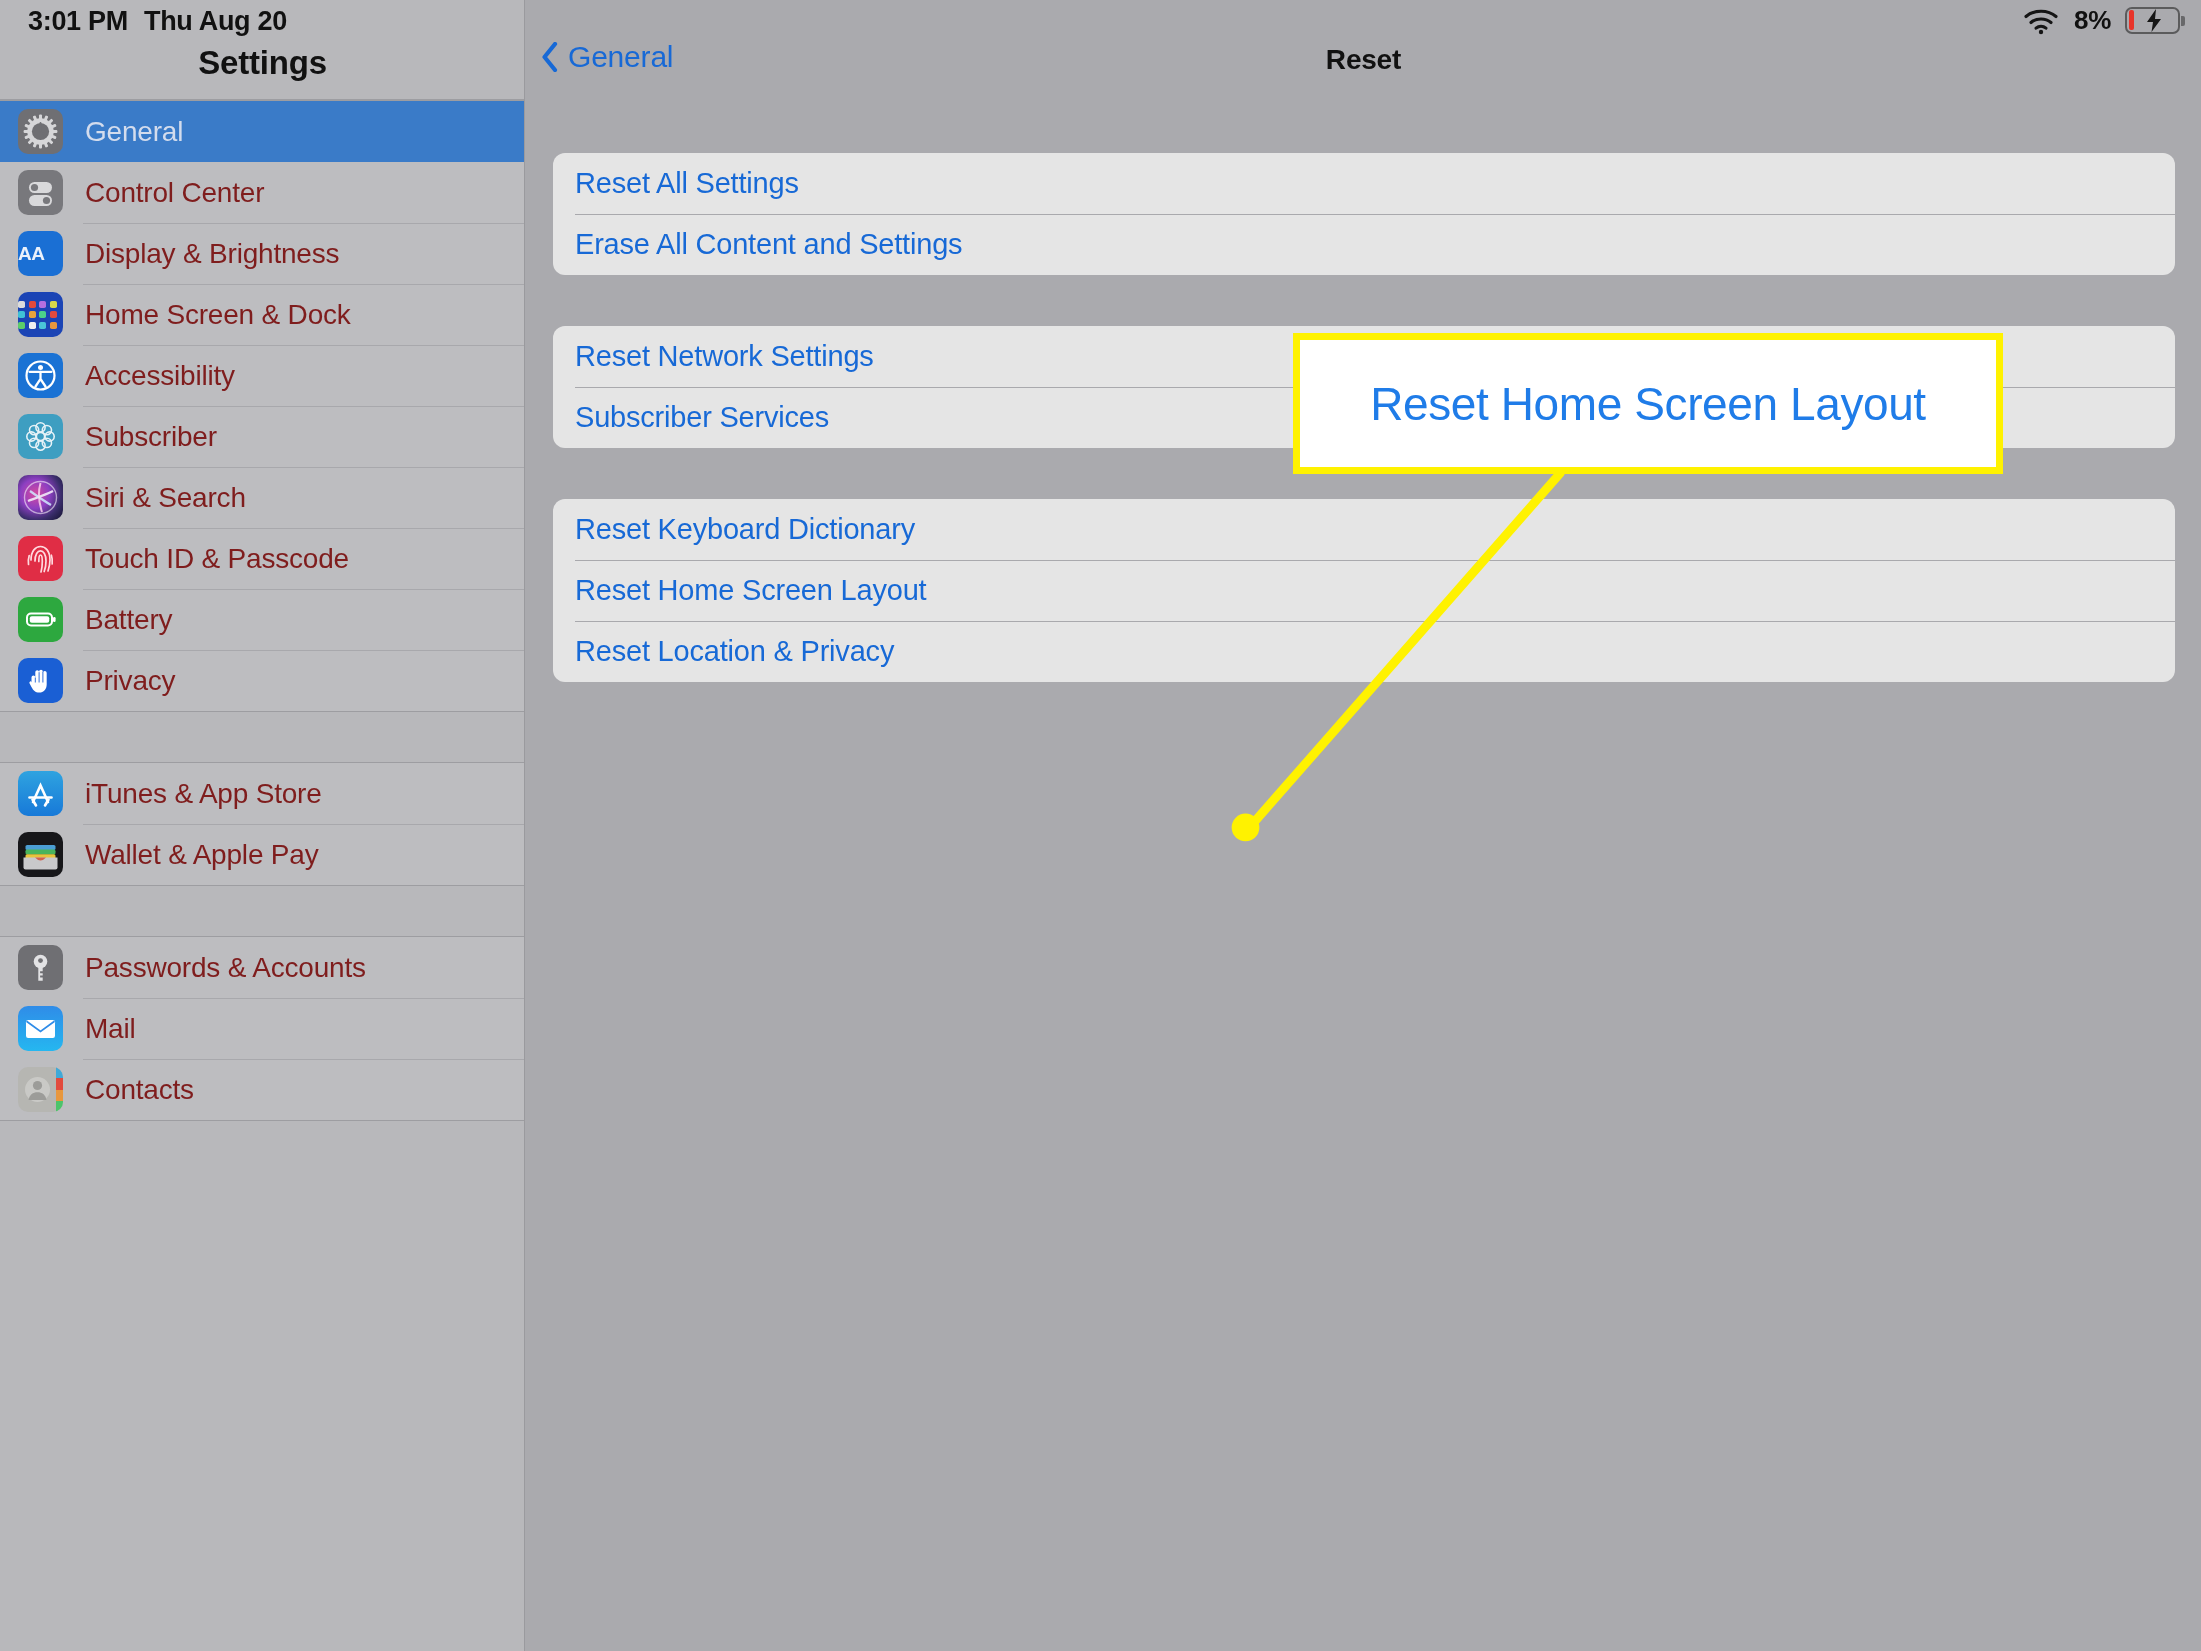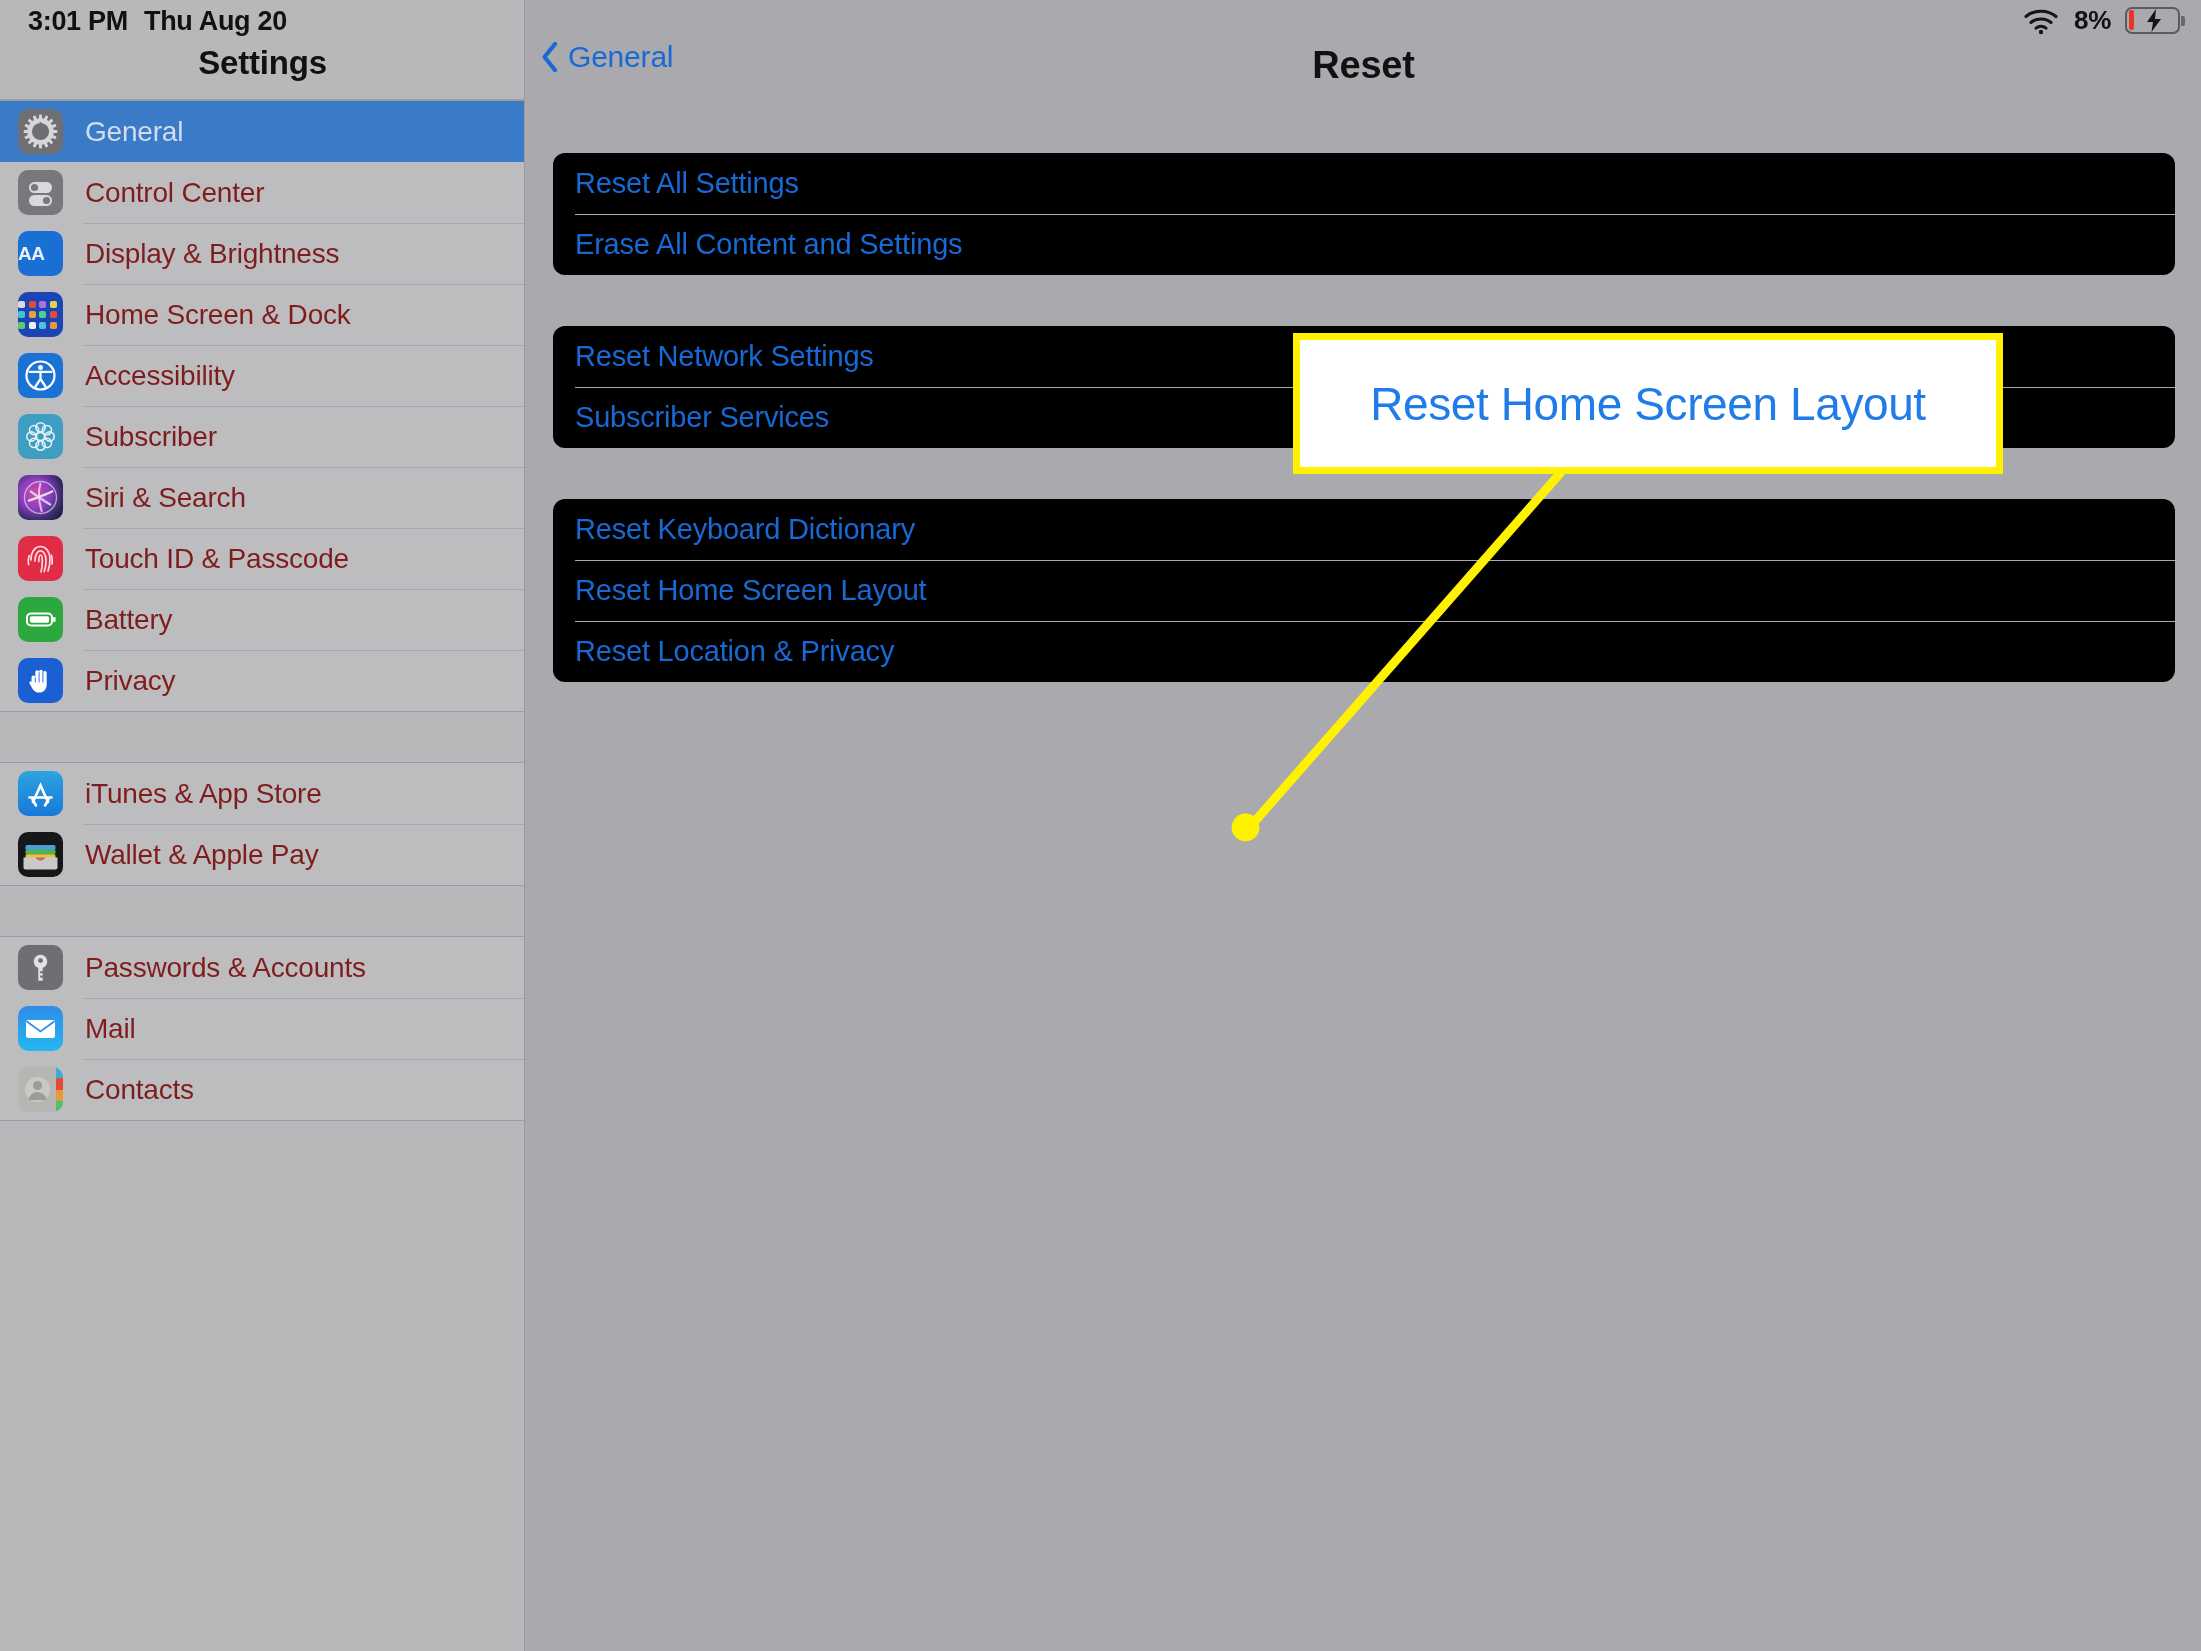--- a/index.html
+++ b/index.html
@@ -216,33 +216,33 @@
     color: #1769d6;
     font-size: 30px;
     letter-spacing: -0.2px;
   }
   .chev { width: 17px; height: 30px; }
   .detail-title {
     position: absolute;
     left: 0; top: 44px;
     width: 1677px;
     text-align: center;
-    font-size: 38px;
+    font-size: 28px;
     font-weight: bold;
     color: #111;
     letter-spacing: -0.2px;
   }
 
   .cards {
     position: absolute;
     top: 153px; left: 28px;
     width: 1622px;
   }
   .card {
-    background: #000000;
+    background: #e5e5e5;
     border-radius: 12px;
     overflow: hidden;
     margin-bottom: 51px;
   }
   .crow {
     position: relative;
     height: 61px;
     display: flex;
     align-items: center;
     padding-left: 22px;

